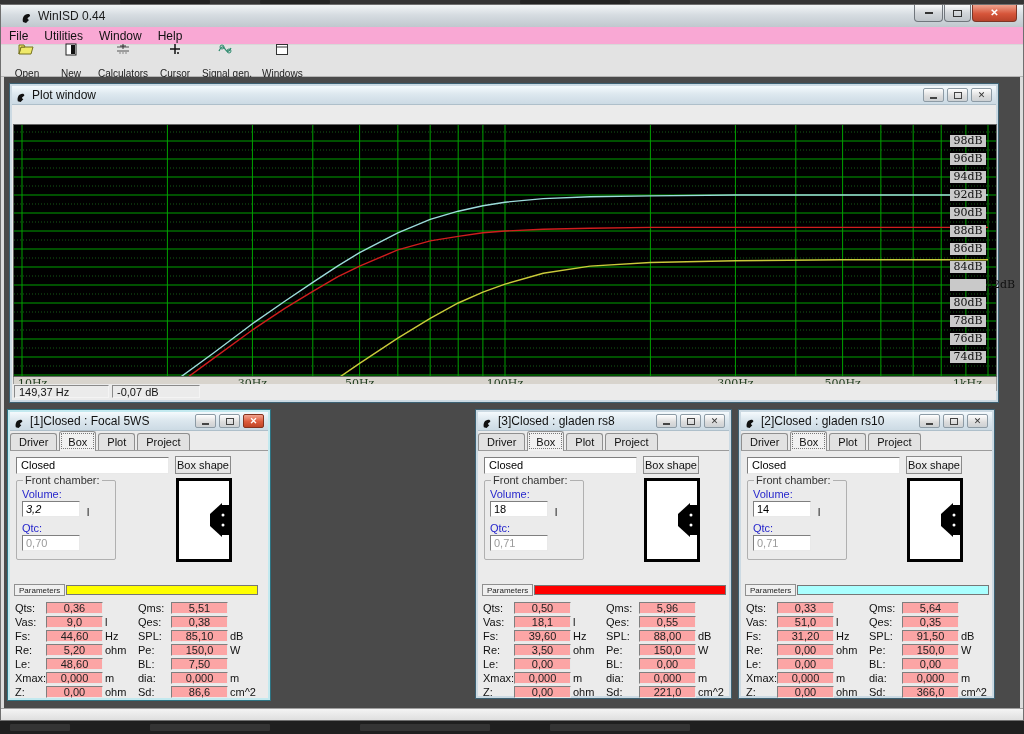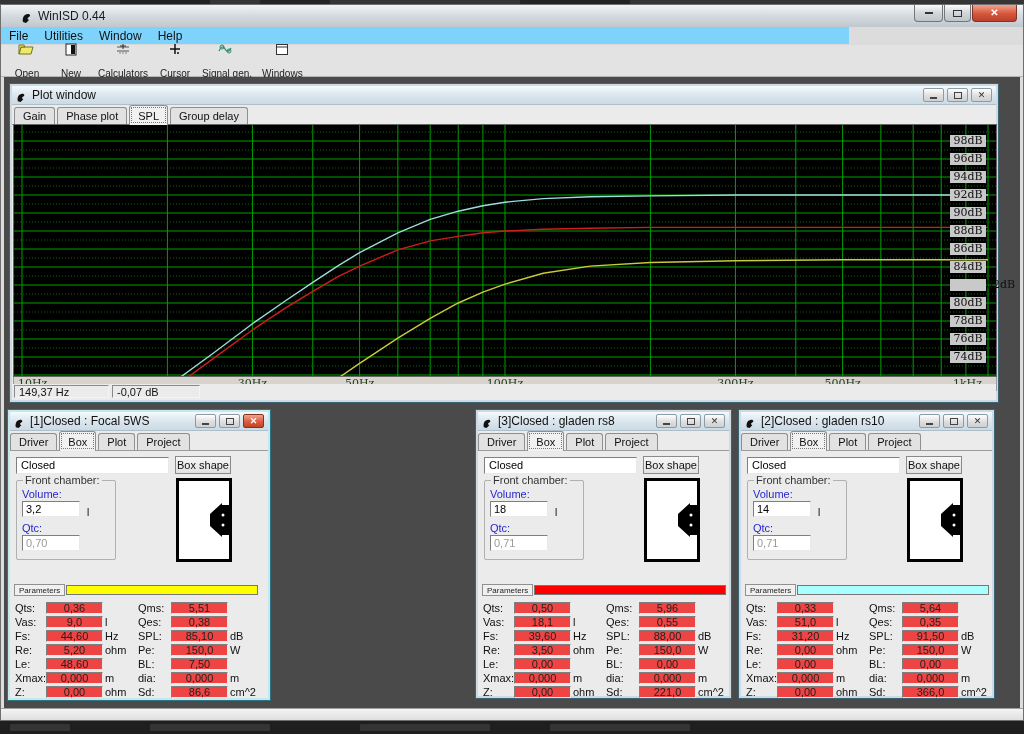--- a/index.html
+++ b/index.html
@@ -18,21 +18,21 @@
     background:linear-gradient(#f2f5f7,#d6dce1 45%,#c0c8ce);display:flex;align-items:center;padding:0 20px;gap:5px;}
   #titlebar .t{font-size:12px;color:#1a1a1a;}
   .capbtns{position:absolute;right:6px;top:0;display:flex;}
   .capbtn{height:17px;border:1px solid #70767c;border-top:none;border-radius:0 0 4px 4px;
     background:linear-gradient(#fbfbfb,#d2d6da 50%,#bfc5ca);display:flex;align-items:center;justify-content:center;margin-left:1px;}
   .capbtn.close{background:linear-gradient(#f0a38e,#d6553a 55%,#b8422a);border-color:#7d3526;}
   .glyph-min{width:8px;height:2px;background:#333;}
   .glyph-max{width:9px;height:7px;border:1px solid #333;}
   .capbtn.close .x{color:#fff;font-size:10px;font-weight:bold;line-height:1;}
 
-  #menubar{position:absolute;left:0;top:22px;width:848px;height:18px;background:#7dd3fc;display:flex;align-items:center;border-bottom:1px solid #d8d8d8;}
+  #menubar{position:absolute;left:0;top:22px;width:1022px;height:18px;background:#f9a8d4;display:flex;align-items:center;border-bottom:1px solid #d8d8d8;}
   .menu-item{font-size:12px;color:#111;padding:2px 8px;}
 
   #toolbar{position:absolute;left:0;top:40px;width:1022px;height:32px;background:#e3e3e3;border-bottom:1px solid #b5b5b5;display:flex;align-items:flex-start;padding:1px 4px;}
   .tbtn{min-width:44px;height:30px;display:flex;flex-direction:column;align-items:center;justify-content:center;padding:0 5px;}
   .tbtn .lbl{font-size:10px;color:#222;margin-top:12px;}
   .ticon{height:15px;display:flex;align-items:center;justify-content:center;}
 
   
   #mdi{position:absolute;left:3px;top:72px;width:1016px;height:632px;background:#4a4a4a;overflow:hidden;}
 
@@ -61,21 +61,21 @@
 
   .bluelbl{color:#2727cc;font-size:11px;}
   .groupbox{position:absolute;border:1px solid #b0b0b0;border-radius:2px;}
   .groupbox .legend{position:absolute;top:-7px;left:6px;background:#ebebeb;font-size:11px;color:#333;padding:0 2px;white-space:nowrap;}
 
   .phead-tab{position:absolute;font-size:8px;color:#222;border:1px solid #909090;background:#f0f0f0;padding:1px 4px 0;height:12px;}
   .pbar{position:absolute;height:10px;border:1px solid #777;}
 
   .pgrid{position:absolute;display:grid;grid-template-columns:29px 57px 31px 31px 57px 36px;column-gap:2px;row-gap:2px;align-items:center;font-size:11px;}
   .plabel{color:#111;white-space:nowrap;}
-  .pval{height:12px;line-height:11px;font-size:11px;text-align:center;background:#ef4444;border:1px solid;border-color:#7f7f7f #e9e9e9 #e9e9e9 #7f7f7f;color:#222;}
+  .pval{height:12px;line-height:11px;font-size:11px;text-align:center;background:#fca5a5;border:1px solid;border-color:#7f7f7f #e9e9e9 #e9e9e9 #7f7f7f;color:#222;}
   .punit{color:#111;white-space:nowrap;}
 
   
   #plot-black{position:absolute;left:3px;top:40px;width:984px;height:253px;background:#000;border:1px solid #666;}
   #plot-svg{position:absolute;left:0;top:0;}
   .ylab{position:absolute;width:36px;height:12px;background:#c9c9c9;color:#101010;font:11px "DejaVu Serif",serif;text-align:center;line-height:12px;}
   #xstrip{position:absolute;left:3px;top:293px;width:984px;height:14px;background:#d8d4cd;border:1px solid #9a9a9a;border-top:none;}
   .xlab{position:absolute;top:0px;font:11px "DejaVu Serif",serif;color:#1c3a1c;white-space:nowrap;}
   #plot-status{position:absolute;left:2px;bottom:2px;height:16px;right:2px;background:#ebebeb;display:flex;gap:3px;padding:1px 2px;}
   .spanel{height:13px;border:1px solid;border-color:#8a8a8a #f4f4f4 #f4f4f4 #8a8a8a;font-size:11px;color:#111;padding:0 4px;line-height:12px;}
@@ -206,26 +206,20 @@
             <div class="cbtn">
                 <span class="glyph-min"></span>
               </div>
             <div class="cbtn">
                 <span class="glyph-max"></span>
               </div>
             <div class="cbtn">
                 <span class="x">✕</span>
               </div>
           </div>
-        </div>
-        <div class="tabbar" style="left:2px;top:21px;right:2px;height:20px;padding-left:2px;">
-          <span class="tab">Gain</span>
-          <span class="tab">Phase plot</span>
-          <span class="tab active">SPL</span>
-          <span class="tab">Group delay</span>
         </div>
 
         <div id="plot-black">
           <svg id="plot-svg" width="982" height="251">
               <line x1="0" y1="250" x2="982" y2="250" stroke="#00a000" stroke-width="1" stroke-dasharray=""></line>
               <line x1="0" y1="241" x2="982" y2="241" stroke="#145a14" stroke-width="1" stroke-dasharray="1,2"></line>
               <line x1="0" y1="232" x2="982" y2="232" stroke="#00a000" stroke-width="1" stroke-dasharray=""></line>
               <line x1="0" y1="223" x2="982" y2="223" stroke="#145a14" stroke-width="1" stroke-dasharray="1,2"></line>
               <line x1="0" y1="214" x2="982" y2="214" stroke="#00a000" stroke-width="1" stroke-dasharray=""></line>
               <line x1="0" y1="205" x2="982" y2="205" stroke="#145a14" stroke-width="1" stroke-dasharray="1,2"></line>
@@ -328,21 +322,21 @@
           <span class="tab">Driver</span>
           <span class="tab active">Box</span>
           <span class="tab">Plot</span>
           <span class="tab">Project</span>
         </div>
         <div class="sunken" style="position:absolute;left:8px;top:47px;width:153px;height:17px;font-size:11px;padding:1px 4px;">Closed</div>
         <div class="btn" style="position:absolute;left:167px;top:46px;width:56px;height:18px;line-height:17px;">Box shape</div>
         <div class="groupbox" style="left:8px;top:70px;width:100px;height:80px;">
           <span class="legend">Front chamber:</span>
           <div class="bluelbl" style="position:absolute;left:5px;top:7px;">Volume:</div>
-          <div class="sunken" style="position:absolute;left:5px;top:20px;width:58px;height:16px;font-size:11px;padding:1px 3px;">3,2</div>
+          <div class="sunken" style="position:absolute;left:5px;top:20px;width:58px;height:16px;font-size:11px;padding:1px 3px;font-style:italic;">3,2</div>
           <span style="position:absolute;left:70px;top:26px;font-size:10px;">l</span>
           <div class="bluelbl" style="position:absolute;left:5px;top:41px;">Qtc:</div>
           <div class="sunken" style="position:absolute;left:5px;top:54px;width:58px;height:16px;font-size:11px;padding:1px 3px;color:#9a9a9a;">0,70</div>
         </div>
         <div class="boximg" style="left:168px;top:68px;width:56px;height:84px;">
           <svg width="50" height="78" viewBox="0 0 50 78">
               <rect x="43" y="24" width="7" height="30" fill="#000"></rect>
               <polygon points="43,22 31,33 31,45 43,56" fill="#000"></polygon>
               <circle cx="44" cy="34" r="1.5" fill="#fff"></circle>
               <circle cx="44" cy="44" r="1.5" fill="#fff"></circle>

